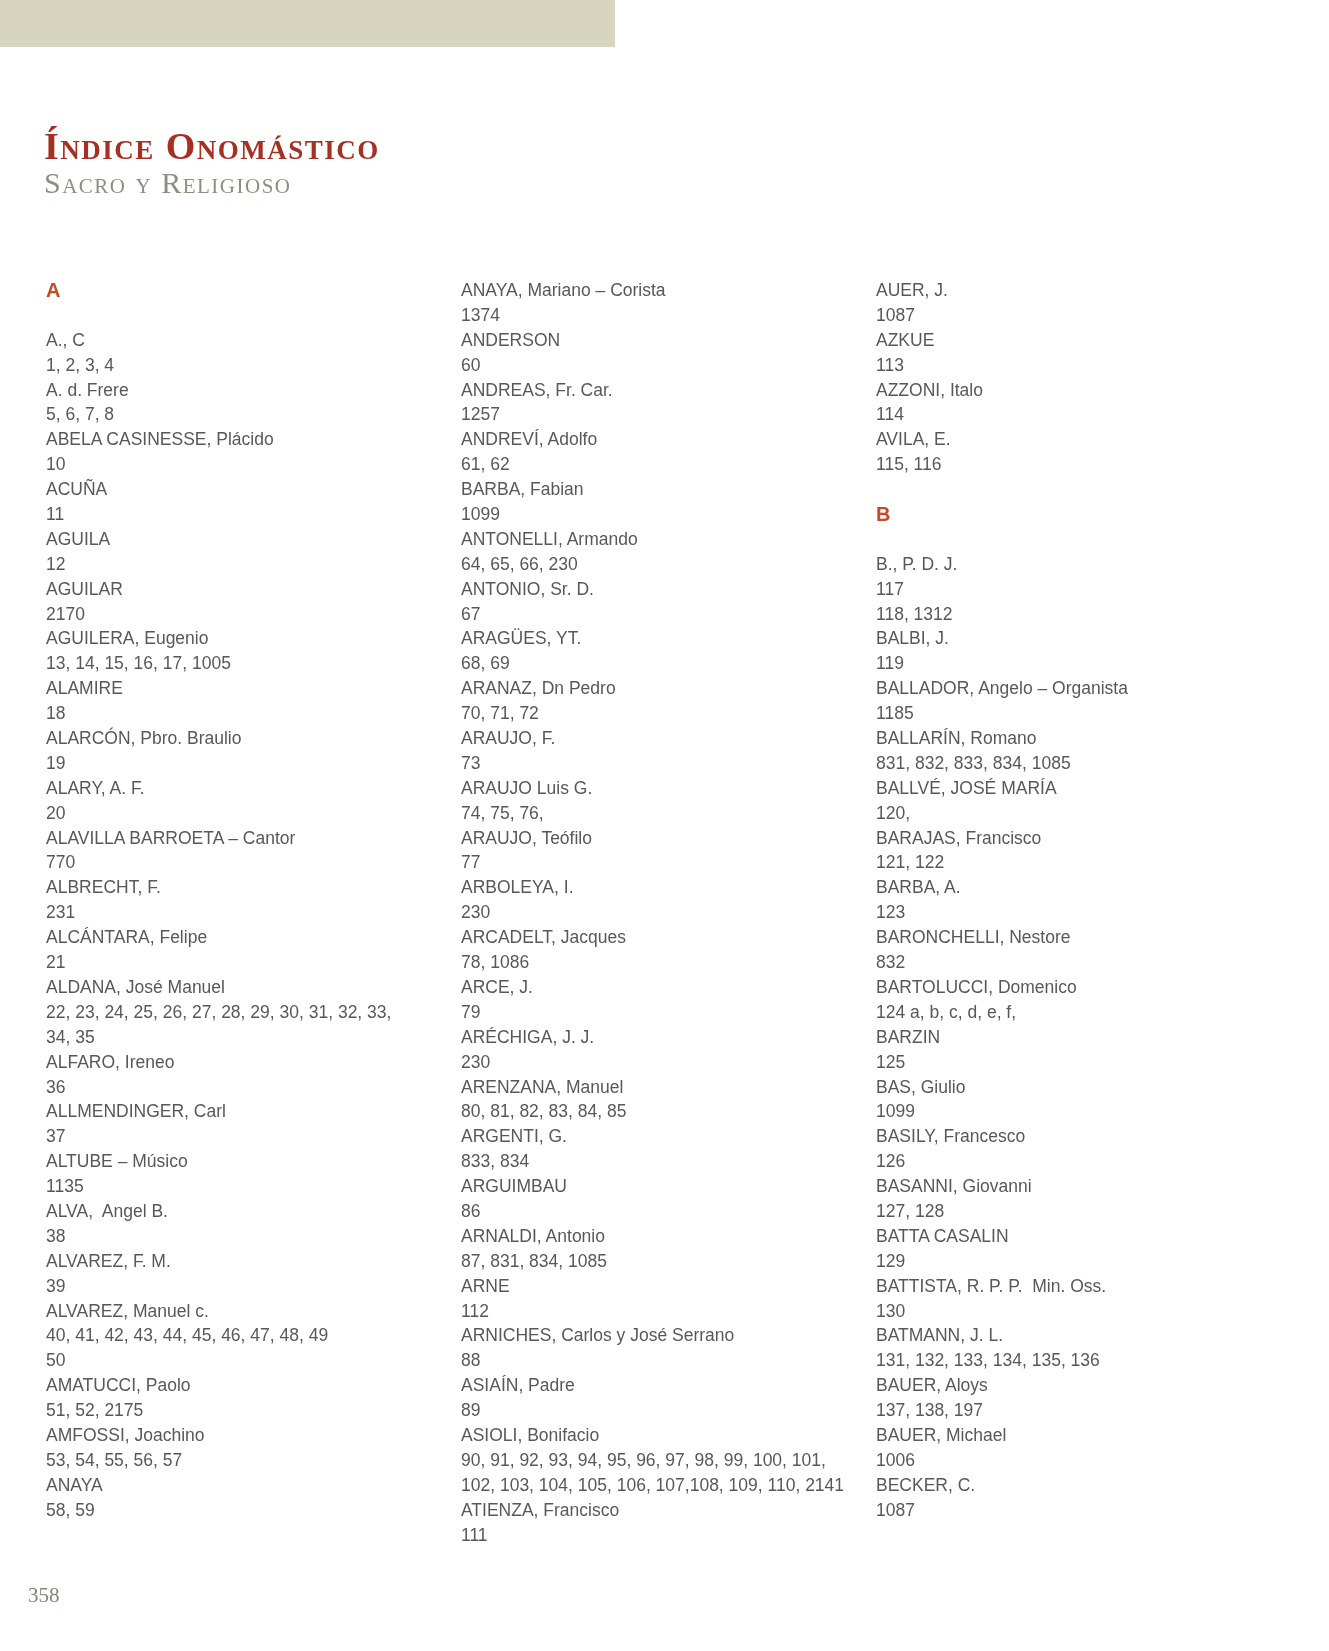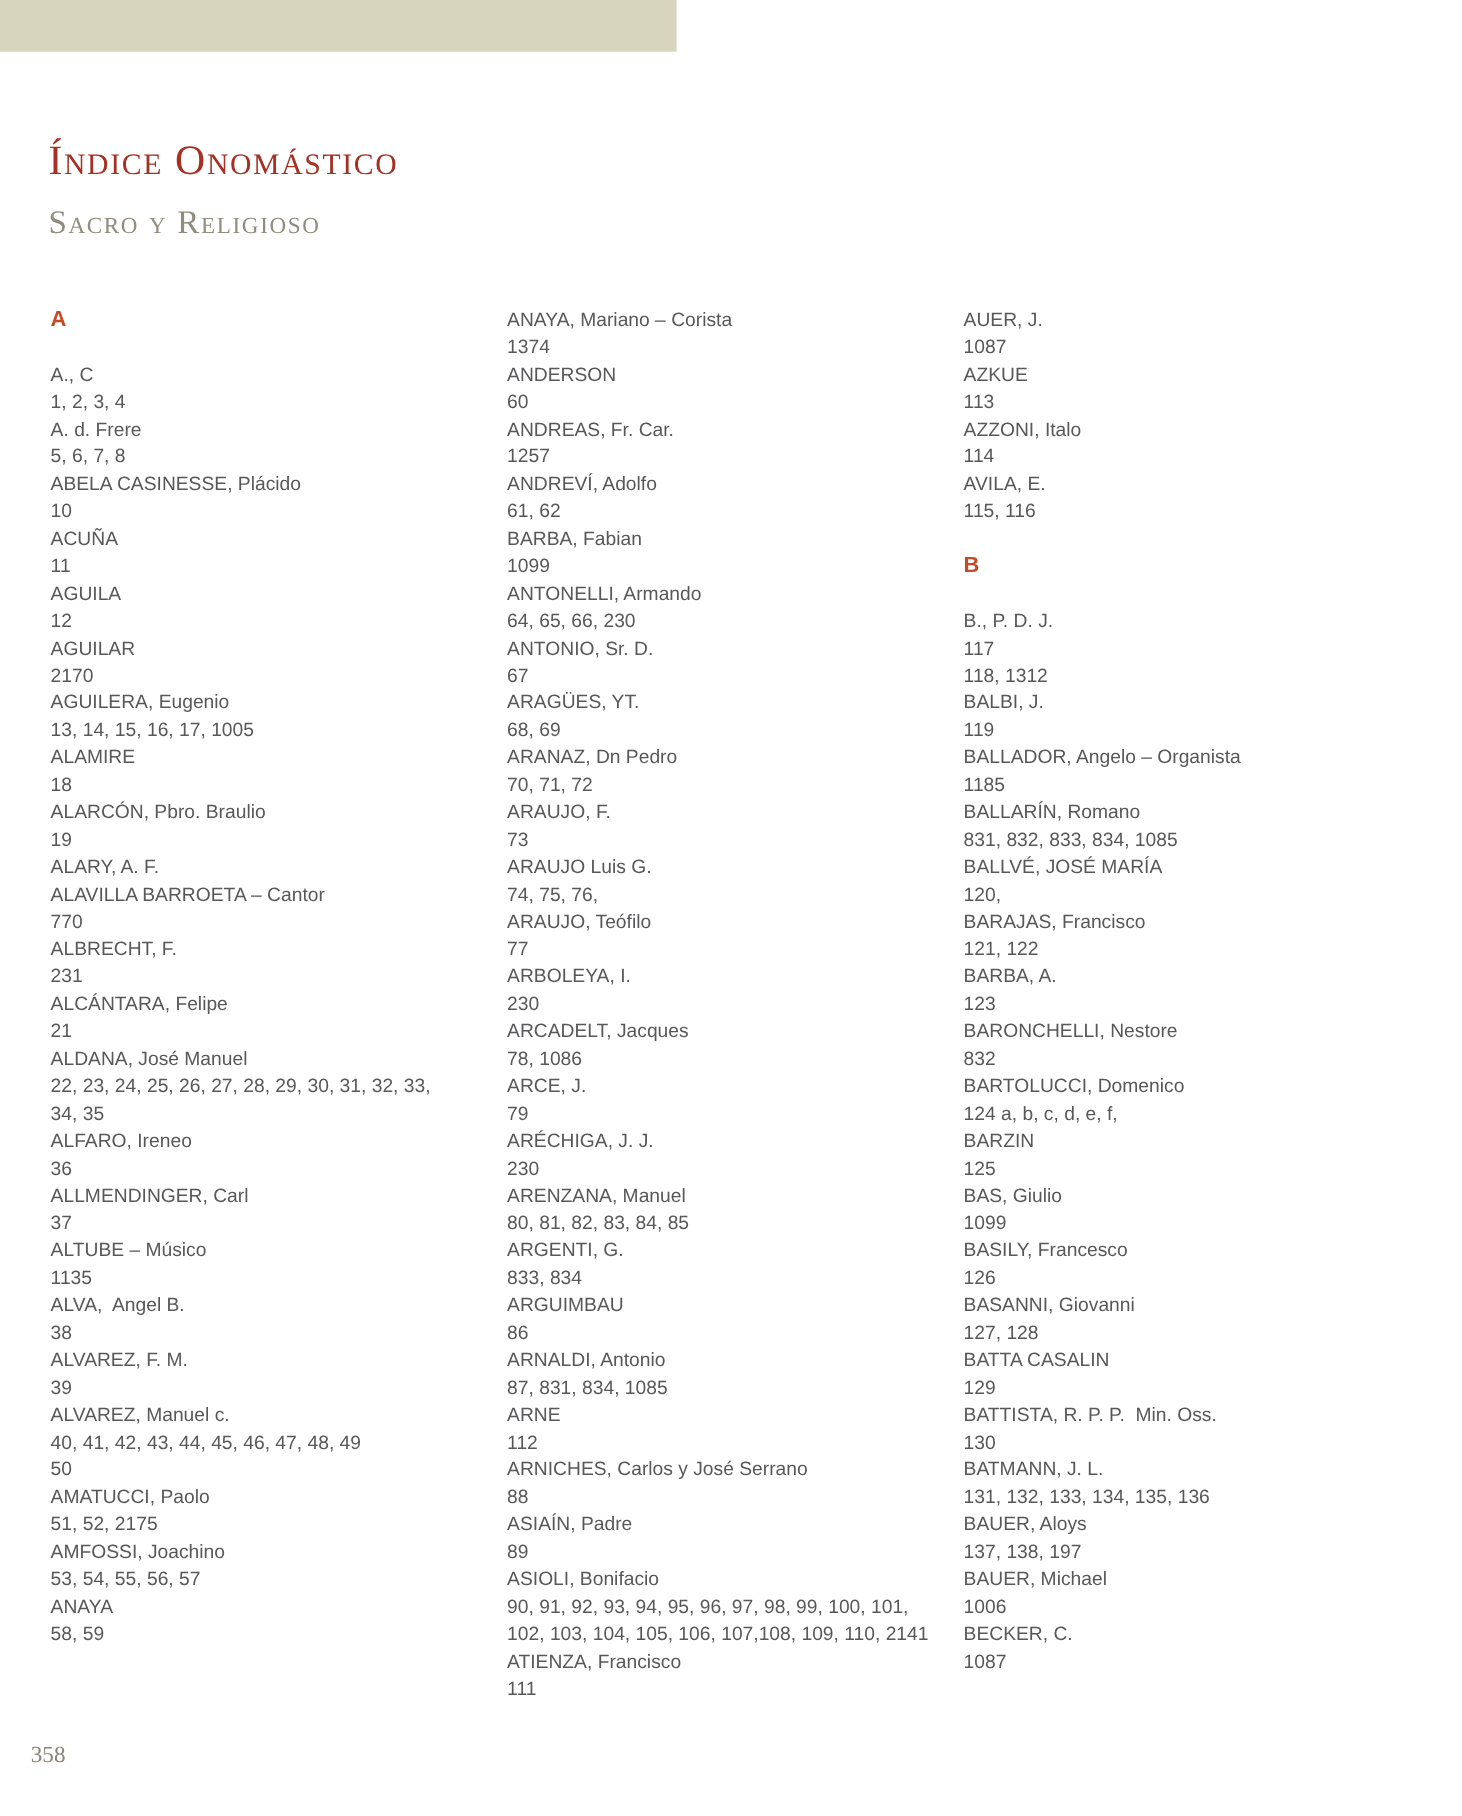--- a/index.html
+++ b/index.html
@@ -19,31 +19,31 @@
   }
   .title {
     position: absolute;
     left: 44px; top: 127px;
     font-family: "Liberation Serif", serif;
     font-variant: small-caps;
     font-size: 38px;
     line-height: 1;
     letter-spacing: 1.5px;
     color: var(--title, #a63123);
+    font-weight: bold;
   }
   .subtitle {
     position: absolute;
     left: 44px; top: 168px;
     font-family: "Liberation Serif", serif;
     font-variant: small-caps;
     font-size: 30px;
     line-height: 1;
     letter-spacing: 1.5px;
     color: var(--subtitle, #918d7e);
-    margin-top: 20px;
   }
   .columns {
     position: absolute;
     left: 46px; top: 278px;
     display: flex;
   }
   .col { width: 415px; }
   .line {
     height: 24.9px;
     line-height: 24.9px;
@@ -89,20 +89,21 @@
       <div class="line pages">12</div>
       <div class="line name">AGUILAR</div>
       <div class="line pages">2170</div>
       <div class="line name">AGUILERA, Eugenio</div>
       <div class="line pages">13, 14, 15, 16, 17, 1005</div>
       <div class="line name">ALAMIRE</div>
       <div class="line pages">18</div>
       <div class="line name">ALARCÓN, Pbro. Braulio</div>
       <div class="line pages">19</div>
       <div class="line name">ALARY, A. F.</div>
+      <div class="line pages">20</div>
       <div class="line name">ALAVILLA BARROETA – Cantor</div>
       <div class="line pages">770</div>
       <div class="line name">ALBRECHT, F.</div>
       <div class="line pages">231</div>
       <div class="line name">ALCÁNTARA, Felipe</div>
       <div class="line pages">21</div>
       <div class="line name">ALDANA, José Manuel</div>
       <div class="line pages">22, 23, 24, 25, 26, 27, 28, 29, 30, 31, 32, 33,</div>
       <div class="line pages">34, 35</div>
       <div class="line name">ALFARO, Ireneo</div>

